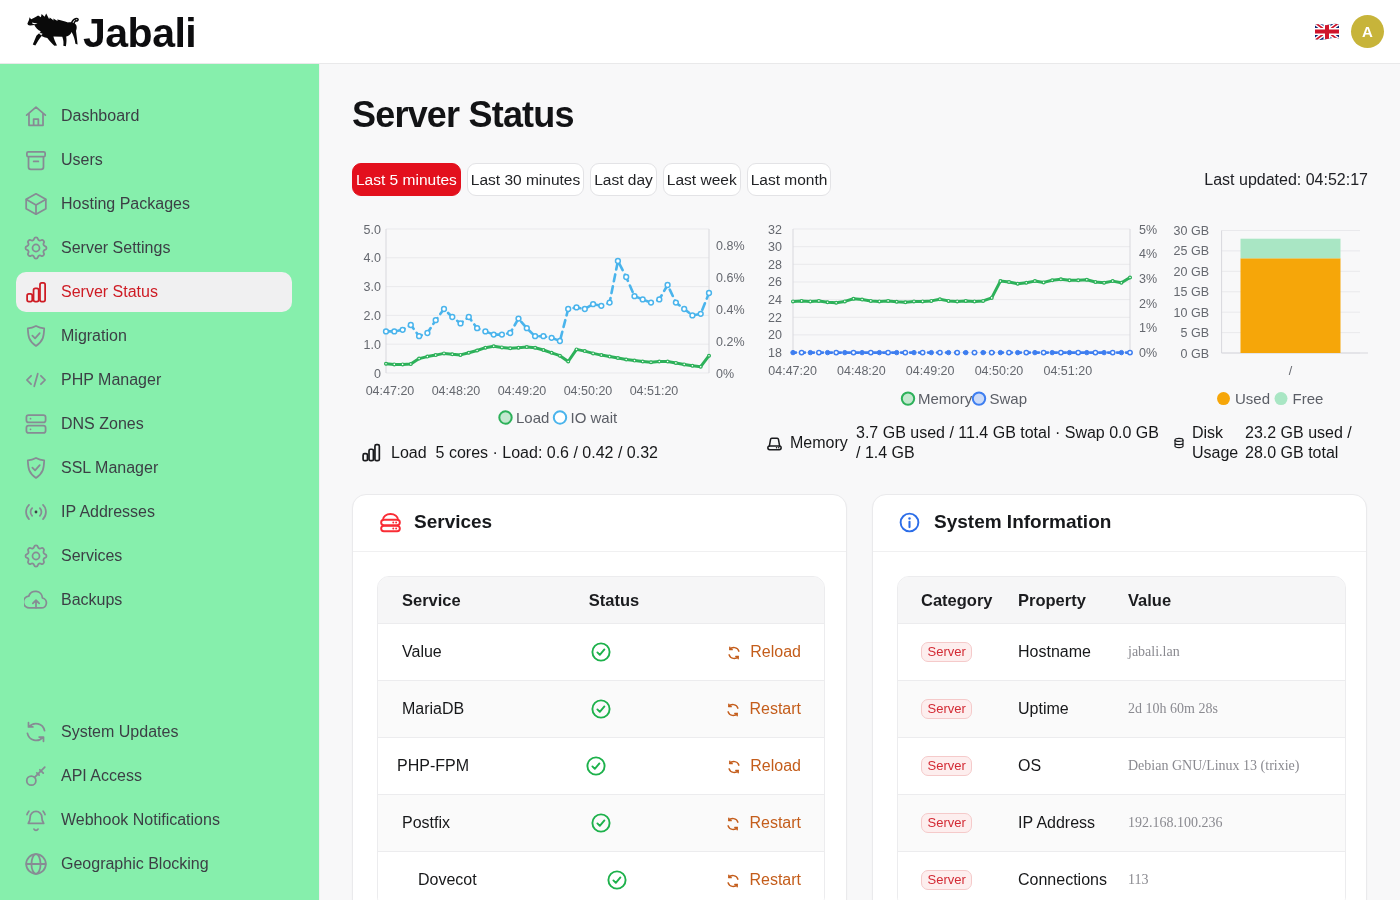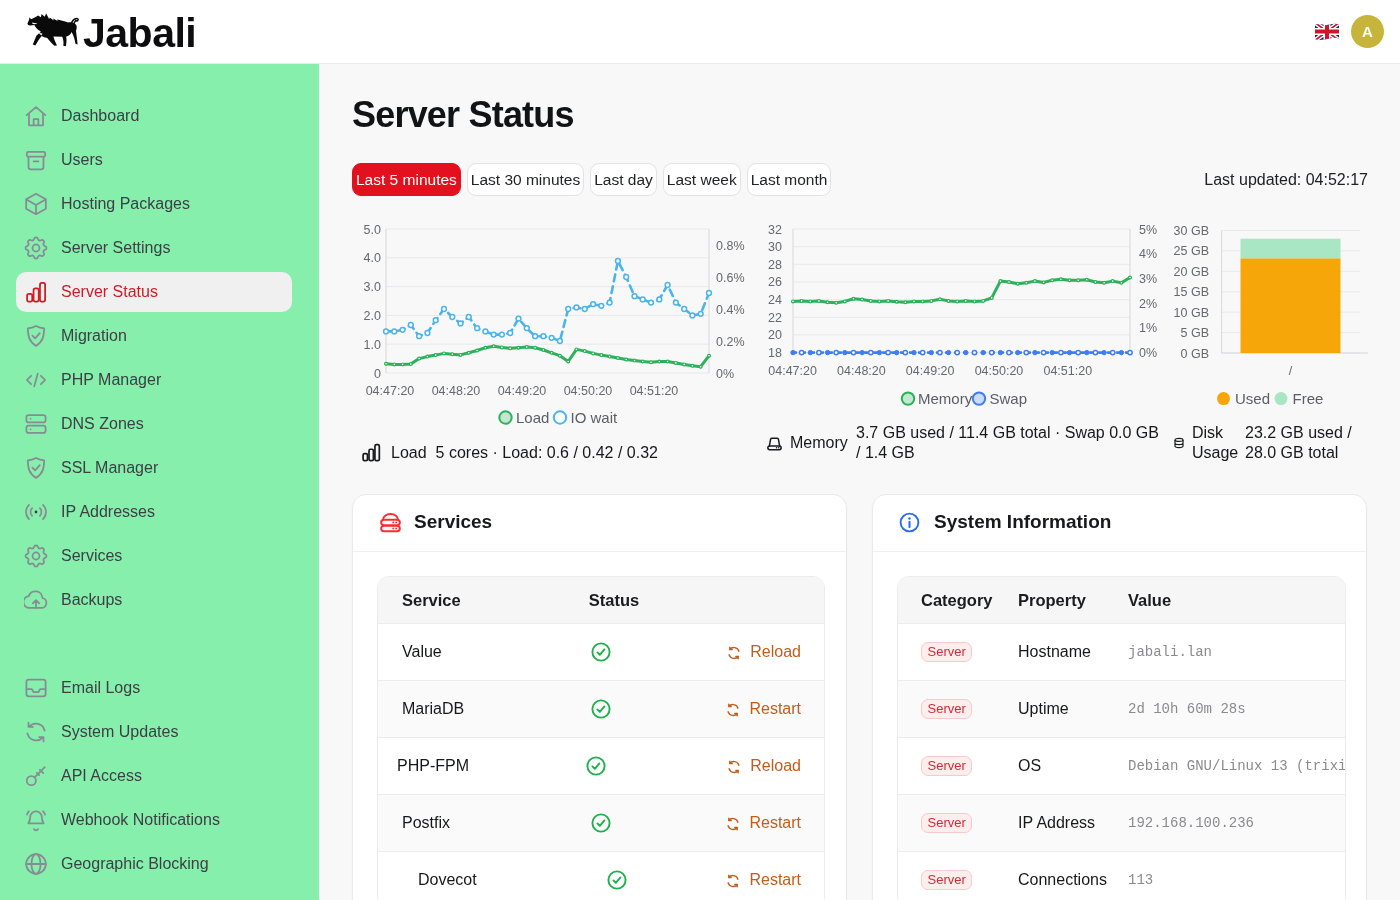--- a/index.html
+++ b/index.html
@@ -27,21 +27,21 @@
 .card{position:absolute;top:494px;width:495px;height:470px;background:#fff;border:1px solid #eaeaec;border-radius:14px;box-shadow:0 1px 2px rgba(0,0,0,.04)}
 .cardhd{position:relative;height:57px;border-bottom:1px solid #f0f0f1}
 .cardhd svg{position:absolute;left:26px;top:17px}
 .cardhd .t{position:absolute;left:61px;top:16px;font-size:19px;font-weight:700;color:#17191c}
 .tbl{position:absolute;left:24px;top:81px;width:448px;border:1px solid #ececee;border-radius:12px;overflow:hidden;background:#fff}
 .thr{height:46px;background:#f6f6f7;display:flex;align-items:center;font-size:16.5px;font-weight:700;color:#1b1c1f}
 .tr{height:57px;display:flex;align-items:center;border-top:1px solid #ececee;font-size:16px;color:#17181a;background:#fff;overflow:hidden}
 .tr>span{flex-shrink:0}
 .tr.alt{background:#fafafa}
 .badge{display:inline-block;font-size:13px;color:#d32b35;background:#fdeeee;border:1px solid #f5caca;border-radius:7px;padding:1px 5.5px;line-height:15.5px}
-.mono{font-family:Liberation Mono, monospace;font-size:14px;color:#8a8a90;white-space:nowrap}
+.mono{font-family:Liberation Serif, serif;font-size:14px;color:#8a8a90;white-space:nowrap}
 .rlink{margin-left:auto;padding-right:23px;color:#c45d1b;font-size:16px;display:flex;align-items:flex-end;gap:8px}
 </style></head>
 <body>
 <div class="hdr">
 <svg class="logo" width="60" height="44" viewBox="0 0 60 44" style="left:24px;top:8px">
 <g fill="#0a0a0a">
 <path d="M4.6 12.9 L3.4 15.6 C3.6 16.9 4.8 17.7 6.4 17.5 L10.3 16.9 C11.8 19.8 13.8 21.8 16.8 23.2 C15.6 24.8 14.2 26.3 12.4 27.8 L8.8 36.6 L11.3 37.6 C13.4 33.8 15.6 30.4 17.6 27.9 C19.2 28.7 21.2 29.5 23.3 30.1 C25.2 32.6 28.0 35.6 30.4 37.7 L33.0 37.6 C31.4 34.4 30.0 31.2 29.4 28.6 L38.3 28.7 C39.4 31.7 39.8 34.6 39.3 37.7 L41.9 38.2 C42.6 34.5 42.7 31.2 42.2 28.5 C44.6 27.9 46.6 26.3 47.6 23.9 C49.6 27.6 51.0 31.6 51.4 35.7 L53.6 36.6 C53.2 31.9 52.6 27.4 52.0 22.9 C53.1 19.9 53.0 17.4 51.4 15.9 C49.8 14.6 47.0 14.1 44.0 14.4 C40.2 13.2 36.4 12.0 33.2 11.4 L33.6 13.0 L29.2 10.6 L29.7 12.4 L25.7 9.4 L25.2 11.2 L22.2 5.6 L20.6 8.8 L17.6 5.9 L16.9 9.3 L14.1 7.6 C11.6 9.2 8.2 10.9 4.6 12.9 Z"></path>
 <path d="M4.6 13.4 L5.6 9.2 L7.8 12.2 Z"></path>
 </g>
 <path d="M47.2 16.8 C47.6 13.8 49.0 11.6 51.4 10.7 C53.0 10.1 54.2 10.7 54.1 11.8 C54.0 12.9 52.6 13.3 51.8 12.5 C50.4 13.7 49.6 15.5 49.6 17.6" fill="none" stroke="#0a0a0a" stroke-width="1.6" stroke-linecap="round"></path>
@@ -167,29 +167,20 @@
       <span>Services</span>
     </div>
 <div class="mi" style="top:516px">
       <svg viewBox="0 0 24 24" fill="none" stroke="#878b94" stroke-width="1.5" stroke-linecap="round" stroke-linejoin="round">
         <g transform="translate(12 12) scale(1.17) translate(-12 -12)">
           <path d="M6.9 18.8h9.6a4.3 4.3 0 0 0 1-8.5 6 6 0 0 0-11.7-1.6 4.8 4.8 0 0 0 1.1 10.1Z"></path>
           <path d="M12 18.6v-6.4M9.3 14.9 12 12.2l2.7 2.7"></path>
         </g>
       </svg>
       <span>Backups</span>
-    </div>
-<div class="mi" style="top:604px">
-      <svg viewBox="0 0 24 24" fill="none" stroke="#878b94" stroke-width="1.5" stroke-linecap="round" stroke-linejoin="round">
-        <g transform="translate(12 12) scale(1.17) translate(-12 -12)">
-          <rect x="3.8" y="4.8" width="16.4" height="14.4" rx="2"></rect>
-          <path d="M3.8 13h4.7l1.5 2.6h4L15.5 13h4.7"></path>
-        </g>
-      </svg>
-      <span>Email Logs</span>
     </div>
 <div class="mi" style="top:692px">
       <svg viewBox="0 0 24 24" fill="none" stroke="#878b94" stroke-width="1.5" stroke-linecap="round" stroke-linejoin="round">
         <g transform="translate(12 12) scale(1.17) translate(-12 -12)">
           <circle cx="8" cy="16" r="3.9"></circle>
           <path d="M10.8 13.2 19.5 4.5M15.3 6.7l2.9 2.9M12.7 9.3l2 2"></path>
         </g>
       </svg>
       <span>API Access</span>
     </div>

